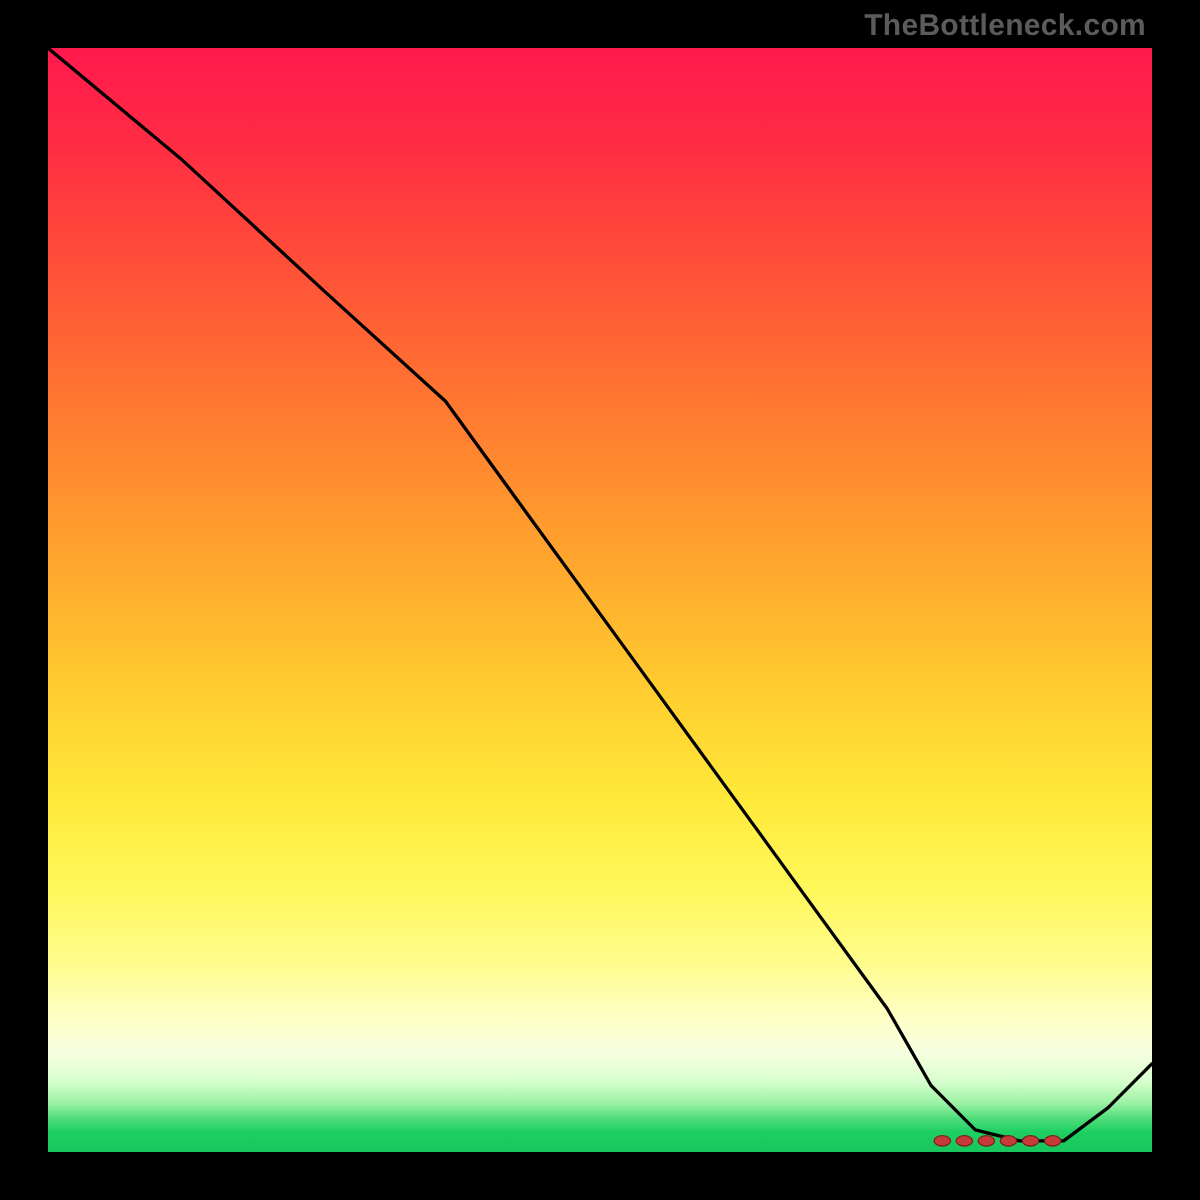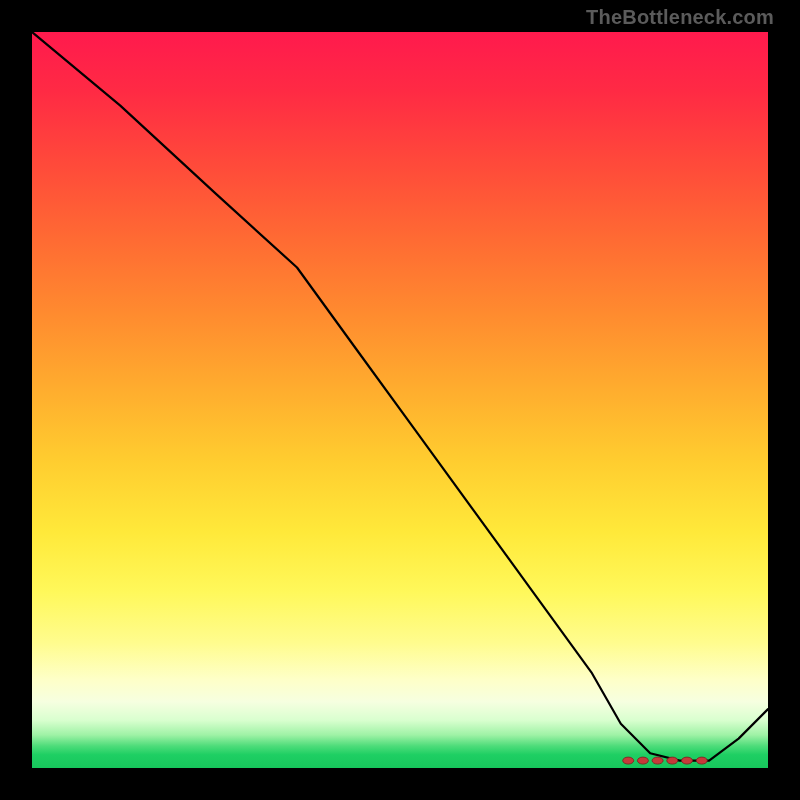--- a/index.html
+++ b/index.html
@@ -39,21 +39,21 @@
       #d9ffcf 93.5%,
       #9ff2a6 95.5%,
       #4edc7a 97%,
       #1ecf63 98.2%,
       #17c65c 100%
     );
   }
   .watermark {
     position: absolute;
     top: 6px;
-    right: 26px;
+    right: 36px;
     font-size: 20px;
     font-weight: 600;
     color: #5b5b5b;
     letter-spacing: 0.2px;
     user-select: none;
   }
   svg.overlay {
     position: absolute;
     left: 0;
     top: 0;

